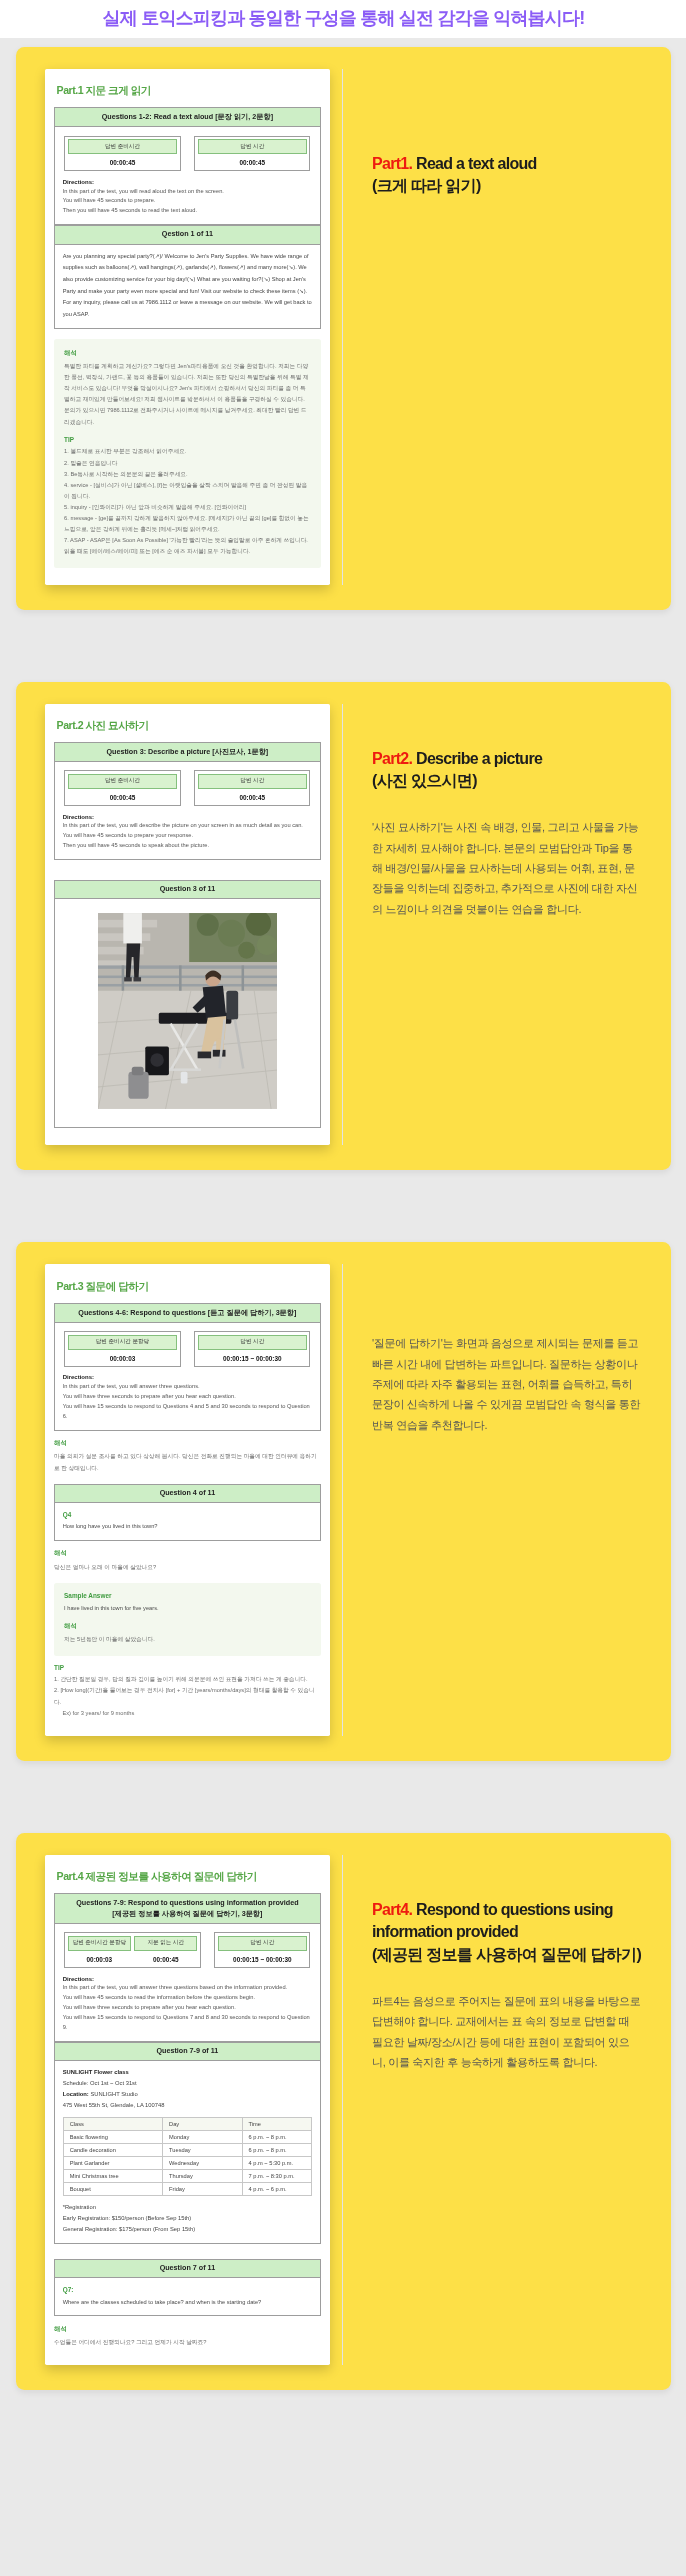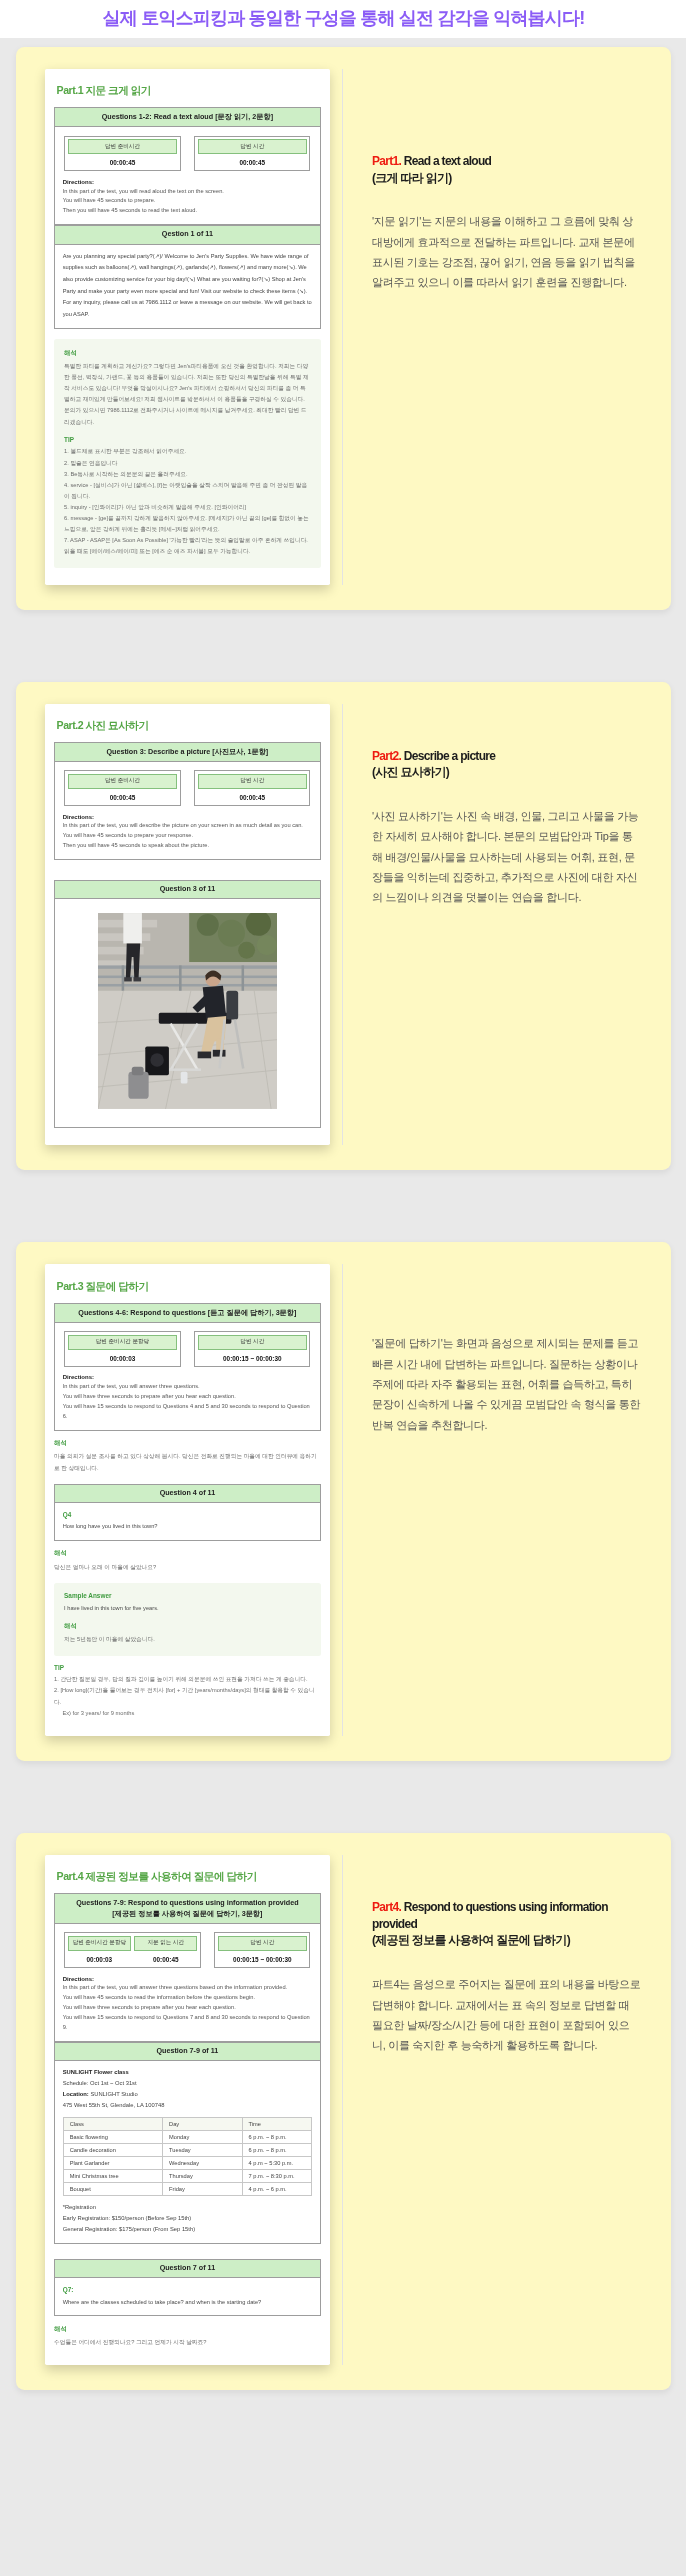--- a/index.html
+++ b/index.html
@@ -1,20 +1,20 @@
 <!DOCTYPE html>
 <html lang="ko" style="font-size:13.5px"><head>
 <meta charset="utf-8">
 <style>
   html,body{margin:0;padding:0;}
   body{width:687px;background:#e9e9e9;font-family:"Liberation Sans","DejaVu Sans",sans-serif;-webkit-font-smoothing:antialiased;}
   .top-strip{background:#fff;padding:6px 0 8.4px;}
   .top-title{text-align:center;font-size:18px;font-weight:bold;color:#8b5cf6;letter-spacing:-0.8px;}
   .rows{padding:8.4px 0 34px;}
-  .card{width:655px;margin:0 auto 72px;background:#fef9c3;border-radius:8.4px;box-shadow:0 2.5px 6.8px rgba(0,0,0,.07);display:flex;padding:22px 0 25px 17px;box-sizing:border-box;}
+  .card{width:655px;margin:0 auto 72px;background:#fde047;border-radius:8.4px;box-shadow:0 2.5px 6.8px rgba(0,0,0,.07);display:flex;padding:22px 0 25px 17px;box-sizing:border-box;}
   .card:last-child{margin-bottom:17px;}
   .left{width:297px;flex:0 0 297px;padding-left:3.4px;box-sizing:border-box;}
   .divider{border-left:0.8px solid #e3e3e3;margin-left:12px;align-self:stretch;}
   .right{flex:1;padding:44px 29px 0 29px;}
   .right.deep{padding-top:84px;}
   .shot{background:#fff;box-shadow:0 4.2px 12px rgba(0,0,0,.18);border-radius:1.7px;padding:12px 9.3px 17px;margin-left:8.4px;}
   .shot-title{color:#55a646;font-weight:bold;font-size:10.6px;letter-spacing:-0.5px;margin:3.4px 0 9.3px 2.5px;}
   .qbox{border:0.8px solid #9d9d9d;background:#fff;}
   .qbox-h{background:#cdeec6;border-bottom:0.8px solid #9d9d9d;text-align:center;font-weight:bold;font-size:7.2px;color:#222;padding:3.4px 1.7px;line-height:1.5;}
   .qbox-body{padding:6px 7.6px 7.6px;}
@@ -33,21 +33,21 @@
   .ktext{font-size:5.7px;color:#6b6b6b;line-height:1.95;}
   .entext{font-size:5.7px;color:#4a4a4a;line-height:1.95;}
   .tint{background:#f3f8ee;border-radius:2.5px;padding:7.6px 10px 10px;margin-top:10px;}
   .itable{width:100%;border-collapse:collapse;font-size:5.7px;color:#444;margin-top:6px;}
   .itable th{background:#f6f8f1;border:0.8px solid #c7c7c7;font-weight:normal;text-align:left;padding:3px 6px;}
   .itable td{border:0.8px solid #c7c7c7;padding:3px 6px;}
   .info-line{font-size:5.8px;color:#444;line-height:1.9;}
   .b{font-weight:bold;color:#222;}
   .reg{margin-top:6px;}
   .photo-wrap{display:flex;justify-content:center;padding:13.5px 0 18.6px;}
-  .r-title{font-size:12px;font-weight:bold;color:#1d1d1d;line-height:1.4;letter-spacing:-0.7px;margin:0;}
+  .r-title{font-size:16px;font-weight:bold;color:#1d1d1d;line-height:1.4;letter-spacing:-0.7px;margin:0;}
   .r-part{color:#ee1b10;}
   .r-sub{display:block;}
   .r-body{margin:25px 0 0;font-size:11px;color:#555;line-height:1.85;letter-spacing:-0.3px;}
 </style>
 </head>
 <body>
 
 <header class="top-strip">
   <div class="top-title">실제 토익스피킹과 동일한 구성을 통해 실전 감각을 익혀봅시다!</div>
 </header>
@@ -91,21 +91,20 @@
           <div class="ktext">4. service - [설비스]가 아닌 [셜베스], [f]는 아랫입술을 살짝 스치며 발음해 주면 좀 더 완성된 발음이 됩니다.</div>
           <div class="ktext">5. inquiry - [인콰이리]가 아닌 앞과 비슷하게 발음해 주세요. [인콰이어리]</div>
           <div class="ktext">6. message - [ge]를 끝까지 강하게 발음하지 않아주세요. [메세지]가 아닌 끝의 [ge]를 힘없이 놓는 느낌으로, 앞은 강하게 뒤에는 흘리듯 [메세~]처럼 읽어주세요.</div>
           <div class="ktext">7. ASAP - ASAP은 [As Soon As Possible] '가능한 빨리'라는 뜻의 줄임말로 아주 흔하게 쓰입니다. 읽을 때도 [에이/에스/에이/피] 또는 [에즈 순 애즈 파서블] 모두 가능합니다.</div>
         </div>
       </div>
     </div>
     <div class="divider"></div>
     <div class="right deep">
       <h2 class="r-title"><span class="r-part">Part1.</span> <span>Read a text aloud</span><span class="r-sub">(크게 따라 읽기)</span></h2>
-      <p class="r-body">'지문 읽기'는 지문의 내용을 이해하고 그 흐름에 맞춰 상대방에게 효과적으로 전달하는 파트입니다. 교재 본문에 표시된 기호는 강조점, 끊어 읽기, 연음 등을 읽기 법칙을 알려주고 있으니 이를 따라서 읽기 훈련을 진행합니다.</p>
     </div>
   </section>
 
   <section class="card">
     <div class="left">
       <div class="shot">
         <div class="shot-title">Part.2 사진 묘사하기</div>
         <div class="qbox">
           <div class="qbox-h">Question 3: Describe a picture [사진묘사, 1문항]</div>
           <div class="qbox-body">
@@ -197,21 +196,21 @@
                 <rect x="40" y="182" width="14" height="10" rx="3" fill="#7c7c7e"></rect>
                 <rect x="98" y="188" width="8" height="14" rx="2" fill="#e4e6e8"></rect>
               </g>
             </svg>
           </div>
         </div>
       </div>
     </div>
     <div class="divider"></div>
     <div class="right">
-      <h2 class="r-title"><span class="r-part">Part2.</span> <span>Describe a picture</span><span class="r-sub">(사진 묘사하기)</span></h2>
+      <h2 class="r-title"><span class="r-part">Part2.</span> <span>Describe a picture</span><span class="r-sub">(사진 있으시면)</span></h2>
       <p class="r-body">'사진 묘사하기'는 사진 속 배경, 인물, 그리고 사물을 가능한 자세히 묘사해야 합니다. 본문의 모범답안과 Tip을 통해 배경/인물/사물을 묘사하는데 사용되는 어휘, 표현, 문장들을 익히는데 집중하고, 추가적으로 사진에 대한 자신의 느낌이나 의견을 덧붙이는 연습을 합니다.</p>
     </div>
   </section>
 
   <section class="card">
     <div class="left">
       <div class="shot">
         <div class="shot-title">Part.3 질문에 답하기</div>
         <div class="qbox">
           <div class="qbox-h">Questions 4-6: Respond to questions [듣고 질문에 답하기, 3문항]</div>

